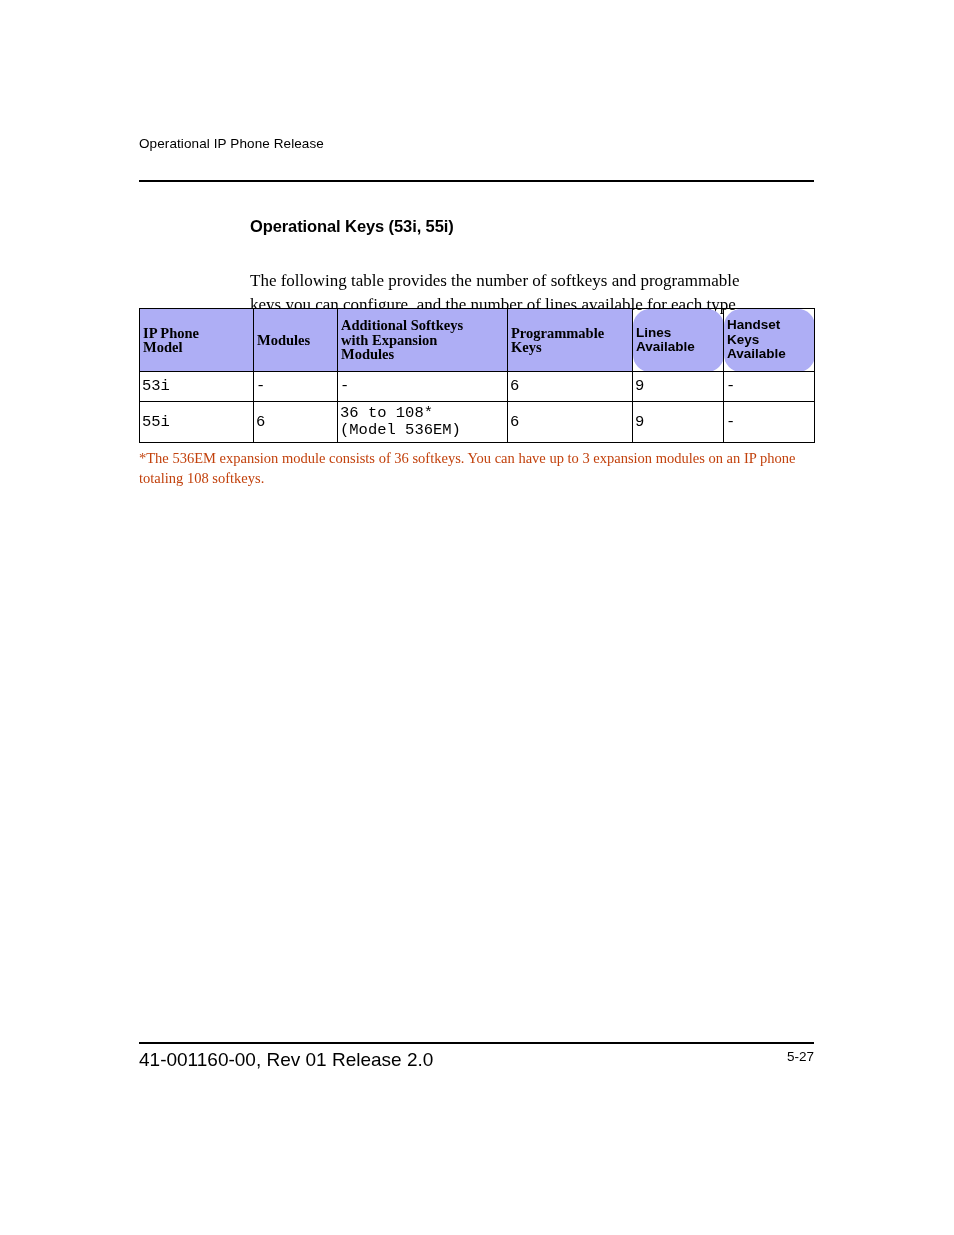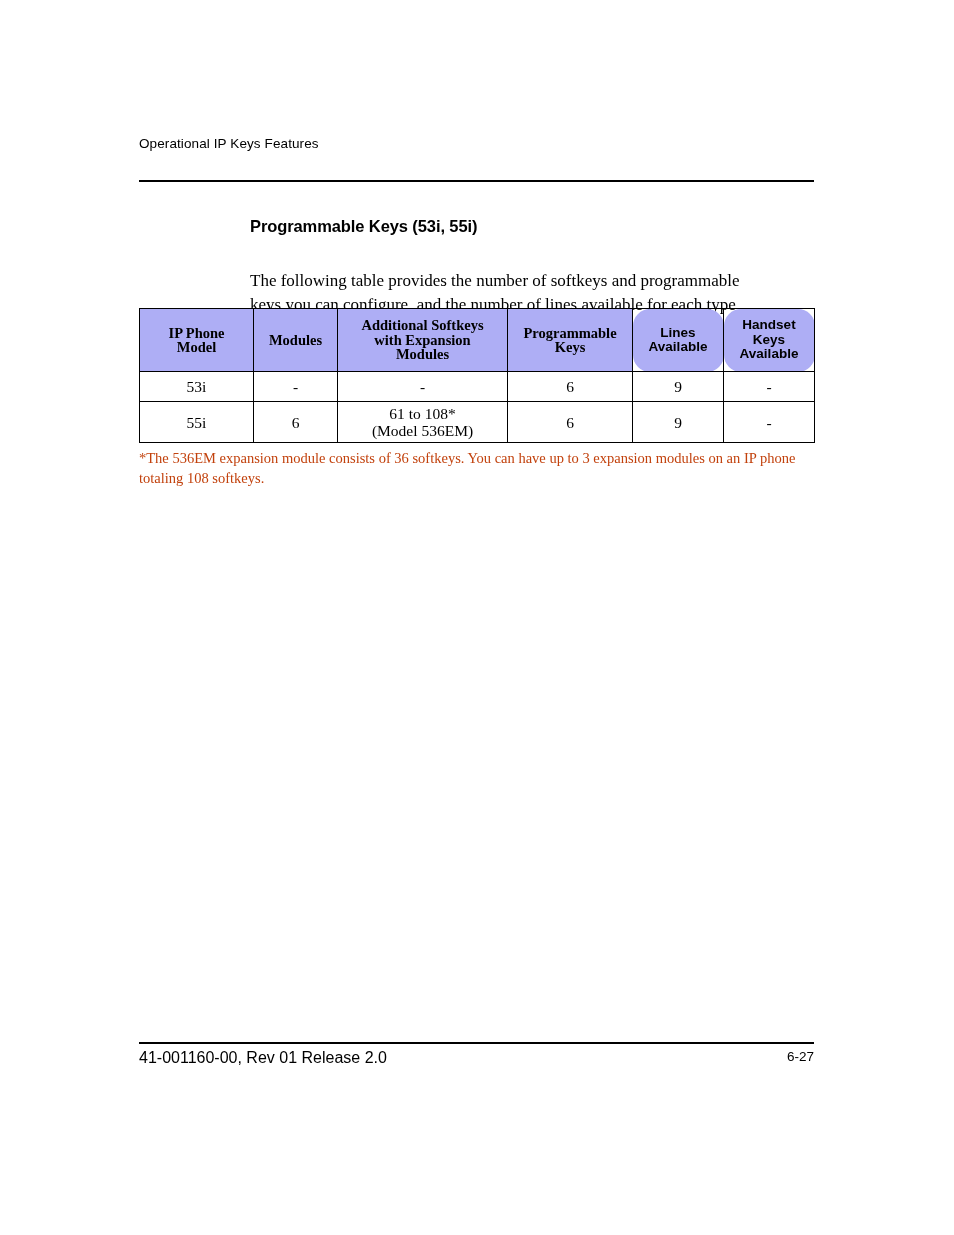--- a/index.html
+++ b/index.html
@@ -74,21 +74,21 @@
     position: absolute;
     left: 139px;
     top: 308px;
     width: 675px;
     border-collapse: collapse;
     table-layout: fixed;
   }
   #spec-table td, #spec-table th {
     border: 1.4px solid #000;
     padding: 0;
-    text-align: center;
+    text-align: left;
     vertical-align: middle;
     color: #000;
   }
   #spec-table thead th {
     background: #aeaef5;
     height: 58px;
     line-height: 14.5px;
     padding: 2px 3px;
   }
   .th-serif {
@@ -98,21 +98,21 @@
   }
   .th-sans {
     font-family: "Liberation Sans", sans-serif;
     font-weight: bold;
     font-size: 13.5px;
     line-height: 14px;
     border-radius: 17px;
   }
   #spec-table tbody td {
     background: #ffffff;
-    font-family: Liberation Serif, serif;
+    font-family: Liberation Mono, monospace;
     font-size: 15.5px;
     line-height: 17px;
     padding: 3px 2px;
   }
   .row-short td { height: 23px; }
   .row-tall td  { height: 32px; }
 
   .col-model { width: 114px; }
   .col-softkeys { width: 84px; }
   .col-addl { width: 170px; }
@@ -139,43 +139,43 @@
     top: 1042px;
     width: 675px;
     height: 2px;
     background: #000;
   }
   #footer-left {
     position: absolute;
     left: 139px;
     top: 1049px;
     font-family: "Liberation Sans", sans-serif;
-    font-size: 16px;
+    font-size: 19px;
     color: #000;
   }
   #footer-right {
     position: absolute;
     left: 639px;
     top: 1049px;
     width: 175px;
     text-align: right;
     font-family: "Liberation Sans", sans-serif;
     font-size: 13.5px;
     color: #000;
   }
 </style>
 </head>
 <body>
 
 <div id="page-header">
-  <div class="hdr-line1">Operational IP Keys Features</div>
+  <div class="hdr-line1">Operational IP Phone Release</div>
 </div>
 <div id="header-rule"></div>
 
-<div id="section-heading">Programmable Keys (53i, 55i)</div>
+<div id="section-heading">Operational Keys (53i, 55i)</div>
 
 <p id="intro-paragraph">The following table provides the number of softkeys and programmable keys you can configure, and the number of lines available for each type of phone.</p>
 
 <table id="spec-table">
   <colgroup>
     <col class="col-model">
       <col class="col-softkeys">
       <col class="col-addl">
     <col class="col-prog">
       <col class="col-lines">
@@ -209,27 +209,27 @@
       <td>-</td>
       <td>-</td>
       <td>6</td>
       <td>9</td>
       <td>-</td>
     </tr>
     <tr class="row-tall">
       <td>55i</td>
       <td>6</td>
       <td>
-        <div>61 to 108*</div>
+        <div>36 to 108*</div>
         <div>(Model 536EM)</div>
       </td>
       <td>6</td>
       <td>9</td>
       <td>-</td>
     </tr>
   </tbody>
 </table>
 
 <p id="footnote">*The 536EM expansion module consists of 36 softkeys. You can have up to 3 expansion modules on an IP phone totaling 108 softkeys.</p>
 
 <div id="footer-rule"></div>
 <div id="footer-left">41-001160-00, Rev 01  Release 2.0</div>
-<div id="footer-right">6-27</div>
+<div id="footer-right">5-27</div>
 
 </body></html>

